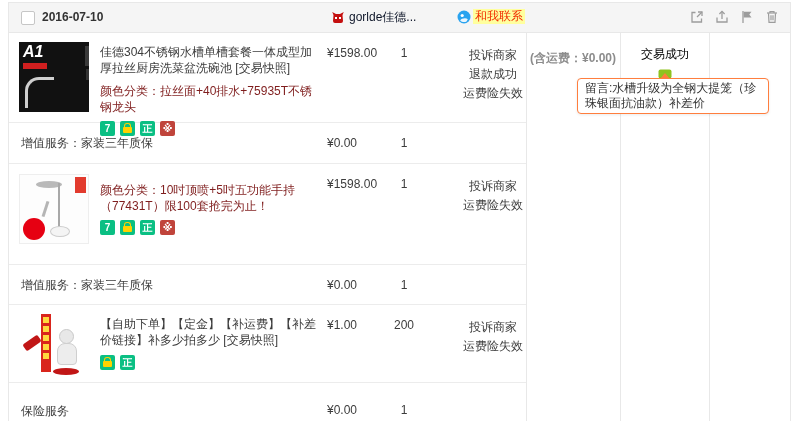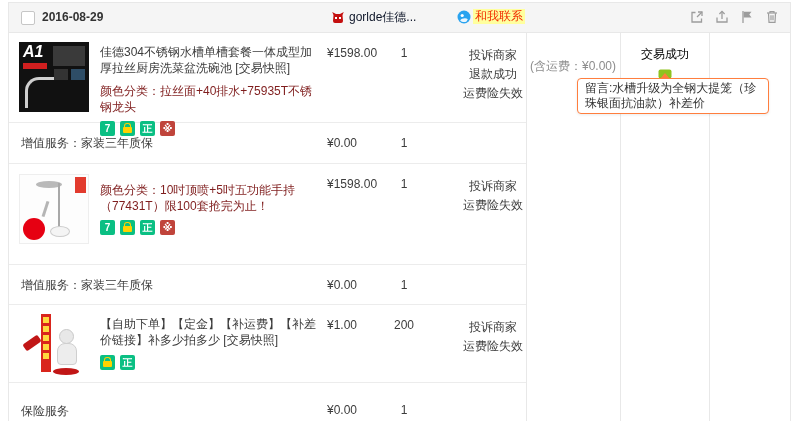--- a/index.html
+++ b/index.html
@@ -40,29 +40,29 @@
   .acts{position:absolute;left:442px;top:13px;width:84px;text-align:center;font-size:12px;line-height:19px;}
   .acts a{display:block;color:#3c3c3c;text-decoration:none;cursor:pointer;}
   .svc-label{position:absolute;left:12px;top:50%;transform:translateY(-50%);font-size:12px;color:#3c3c3c;}
   .row.svc .price,.row.svc .qty{top:50%;transform:translateY(-50%);}
   
   .rpanel{position:absolute;left:517px;top:30px;right:0;bottom:0;display:flex;}
   .col-total{width:94px;text-align:center;padding-top:13px;box-sizing:border-box;}
   .col-status{width:89px;border-left:1px solid #e8e8e8;text-align:center;padding-top:13px;box-sizing:border-box;}
   .col-extra{flex:1;border-left:1px solid #e8e8e8;}
   .total{font-size:13px;font-weight:bold;color:#111;}
-  .ship{font-size:12px;color:#8c8c8c;margin-top:12px;}
+  .ship{font-size:12px;color:#8c8c8c;margin-top:4px;font-weight:bold;}
   .status{font-size:12px;color:#000000;cursor:pointer;}
   .bubble{margin-top:5px;display:inline-block;cursor:pointer;}
   
   .tip{position:absolute;left:568px;top:75px;width:176px;background:#fff;border:1px solid #ff7e3e;border-radius:4px;
        padding:2px 7px;font-size:12px;line-height:15px;color:#333;z-index:9;box-shadow:0 1px 3px rgba(0,0,0,.08);}
   .tip::before{content:"";position:absolute;top:-6px;left:82px;border-left:5px solid transparent;border-right:5px solid transparent;border-bottom:6px solid #ff7e3e;}
   
-  .img-black{width:70px;height:70px;background:#111;position:relative;}
+  .img-black{width:70px;height:70px;background:#111;position:relative;padding-left:32px;}
   .img-black .a1{position:absolute;left:4px;top:1px;color:#fff;font-weight:bold;font-size:16px;font-style:italic;}
   .img-black .redtag{position:absolute;left:4px;top:21px;width:24px;height:6px;background:#d01f1f;}
   .img-black .th1{position:absolute;right:4px;top:4px;width:32px;height:20px;background:#3a3a3a;}
   .img-black .th2{position:absolute;right:4px;top:27px;width:14px;height:11px;background:#2e4d66;}
   .img-black .th3{position:absolute;right:21px;top:27px;width:14px;height:11px;background:#333;}
   .img-black .faucet{position:absolute;left:6px;bottom:4px;width:26px;height:28px;border-left:3px solid #cfcfcf;border-top:3px solid #cfcfcf;border-top-left-radius:14px;}
   .img-white{width:70px;height:70px;background:#fdfdfd;border:1px solid #eee;box-sizing:border-box;position:relative;}
   .img-shower .head{position:absolute;left:16px;top:6px;width:26px;height:7px;background:#b9b9b9;border-radius:50%;}
   .img-shower .pole{position:absolute;left:38px;top:8px;width:2px;height:44px;background:#a8a8a8;}
   .img-shower .hand{position:absolute;left:24px;top:26px;width:3px;height:16px;background:#b5b5b5;transform:rotate(18deg);}
@@ -77,21 +77,21 @@
   .img-hammer .ham{position:absolute;left:4px;top:26px;width:18px;height:8px;background:#c11616;transform:rotate(-35deg);border-radius:2px;}
   .img-hammer .base{position:absolute;left:34px;bottom:2px;width:26px;height:7px;background:#c11616;border-radius:50%;}
 </style>
 </head>
 <body>
 
 <div class="card">
 
   <div class="hdr">
     <span class="cb"></span>
-    <span class="date">2016-08-29</span>
+    <span class="date">2016-07-10</span>
     <span class="seller">
       <svg width="14" height="13" viewBox="0 0 14 13">
         <path d="M2.5 4 L1.2 1 L5 3 L9 3 L12.8 1 L11.5 4 L12 10 a2 2 0 0 1 -2 2 L4 12 a2 2 0 0 1 -2 -2 Z" fill="#c40f0f"></path>
         <rect x="4" y="6" width="2" height="2" fill="#fff"></rect>
           <rect x="8" y="6" width="2" height="2" fill="#fff"></rect>
       </svg>
       <span class="sname">gorlde佳德...</span>
     </span>
     <span class="contact">
       <svg width="14" height="14" viewBox="0 0 14 14">

